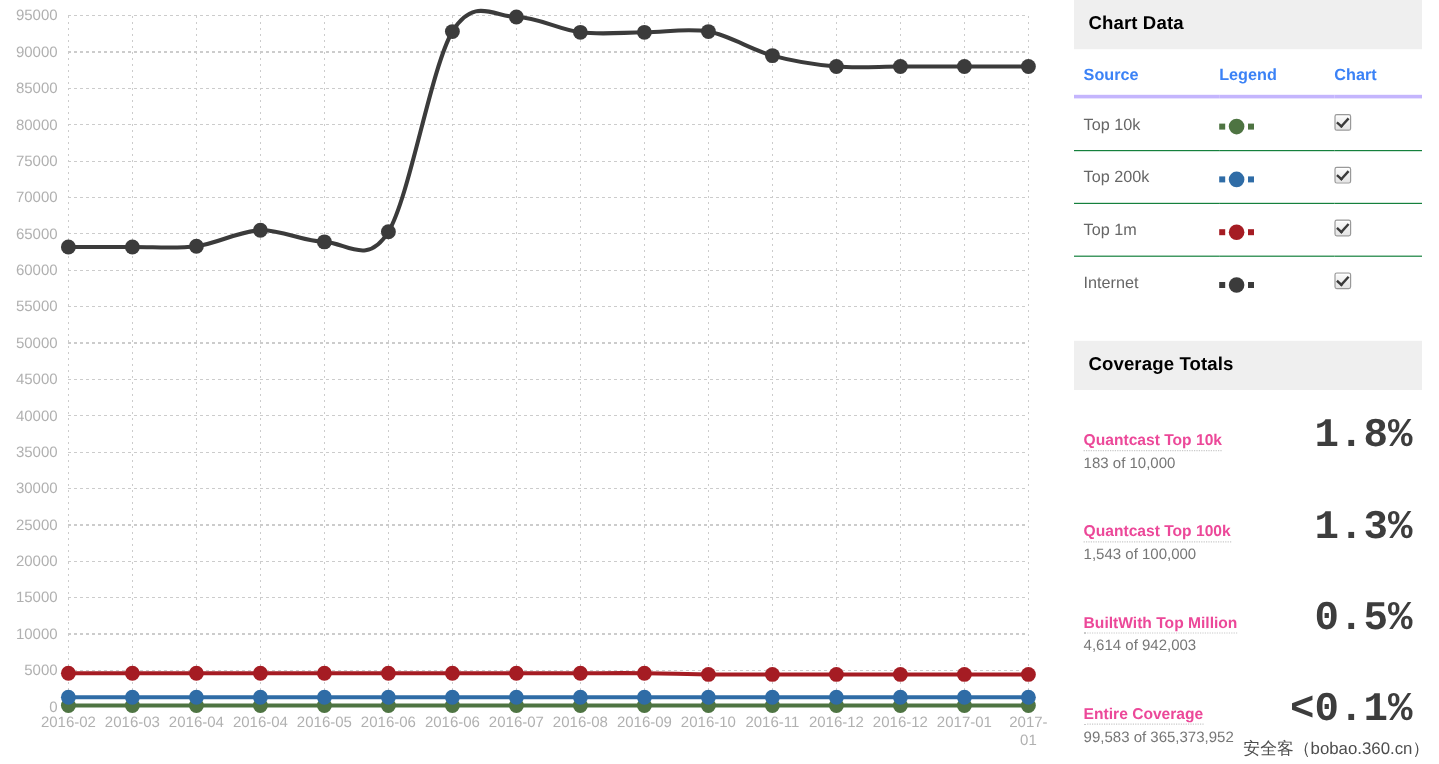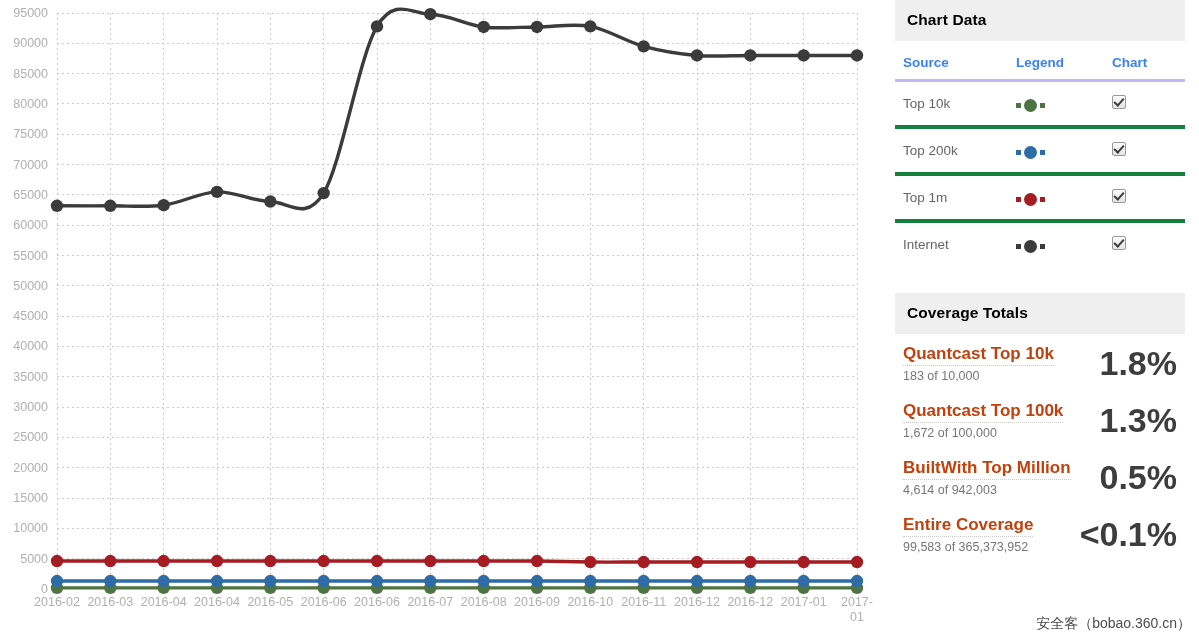--- a/index.html
+++ b/index.html
@@ -51,21 +51,21 @@
   .data-table th {
     text-align: left;
     font-weight: bold;
     color: #3b82f6;
     font-size: 13.5px;
     padding: 14px 0 9px 0;
     border-bottom: 3px solid #c4b5fd;
   }
   .data-table td {
     padding: 13px 0 13px 0;
-    border-bottom: 4px solid #15803d;
+    border-bottom: 1px solid #15803d;
     color: #666666;
     font-size: 13.5px;
     vertical-align: middle;
   }
   .data-table tr:last-child td { border-bottom: none; }
   .col-source { width: 108px; padding-left: 8px !important; }
   .col-legend { width: 92px; }
   .col-chart  { width: 70px; }
 
   .legend-mark {
@@ -113,40 +113,42 @@
   
   #coverage { margin-top: 27px; }
   .cov-row {
     display: flex;
     align-items: center;
     justify-content: space-between;
     padding: 10px 8px 8px 8px;
   }
   .cov-left { min-width: 0; }
   .cov-title {
-    font-size: 17px;
+    font-size: 13px;
     font-weight: bold;
-    color: #c2410c;
+    color: #ec4899;
     border-bottom: 1px dotted #c9c9c9;
     display: inline-block;
     padding-bottom: 1px;
     white-space: nowrap;
+    margin-top: 24px;
   }
   .cov-sub {
     font-size: 12.5px;
     color: #767676;
     margin-top: 3px;
     white-space: nowrap;
   }
   .cov-pct {
     font-size: 34px;
     font-weight: bold;
     color: #3d3d3d;
     white-space: nowrap;
     margin-left: 10px;
+    font-family: Liberation Mono, monospace;
   }
 
   
   #watermark {
     position: absolute;
     right: 8px;
     bottom: 4px;
     font-size: 14px;
     color: #4d4d4d;
     font-family: Liberation Sans, sans-serif;
@@ -363,21 +365,21 @@
     </table>
 
     <div id="coverage">
       <div class="panel-header">Coverage Totals</div>
       <div id="coverage-body">
           <div class="cov-row">
             <div class="cov-left"><div class="cov-title">Quantcast Top 10k</div><div class="cov-sub">183 of 10,000</div></div>
             <div class="cov-pct">1.8%</div>
           </div>
           <div class="cov-row">
-            <div class="cov-left"><div class="cov-title">Quantcast Top 100k</div><div class="cov-sub">1,672 of 100,000</div></div>
+            <div class="cov-left"><div class="cov-title">Quantcast Top 100k</div><div class="cov-sub">1,543 of 100,000</div></div>
             <div class="cov-pct">1.3%</div>
           </div>
           <div class="cov-row">
             <div class="cov-left"><div class="cov-title">BuiltWith Top Million</div><div class="cov-sub">4,614 of 942,003</div></div>
             <div class="cov-pct">0.5%</div>
           </div>
           <div class="cov-row">
             <div class="cov-left"><div class="cov-title">Entire Coverage</div><div class="cov-sub">99,583 of 365,373,952</div></div>
             <div class="cov-pct">&lt;0.1%</div>
           </div>

